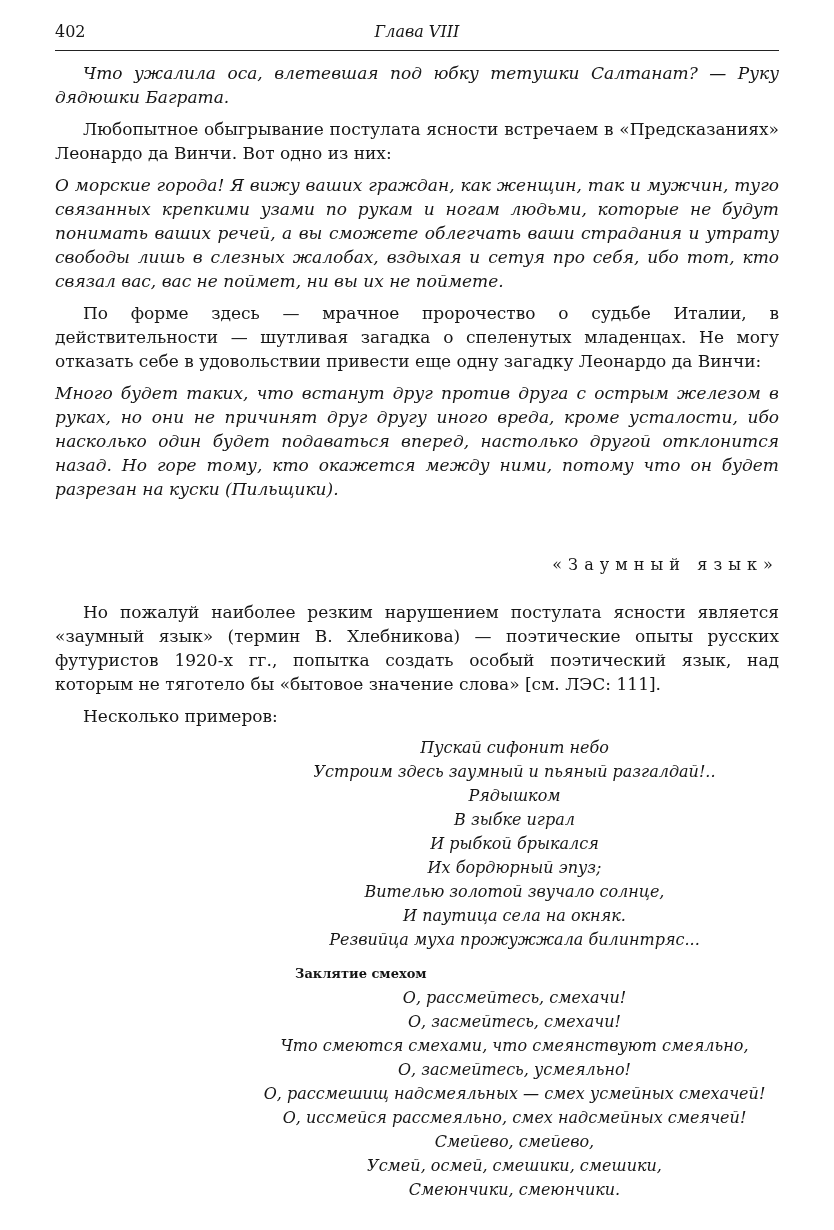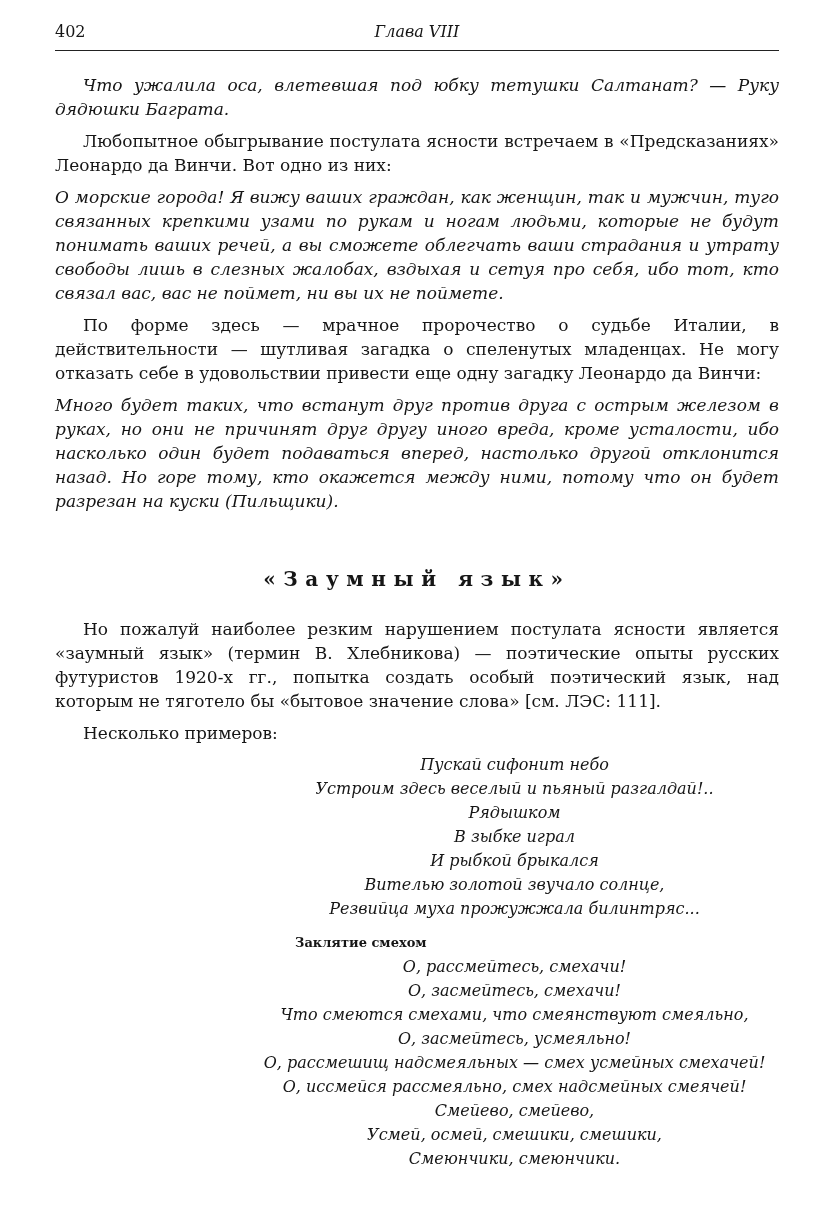--- a/index.html
+++ b/index.html
@@ -17,21 +17,21 @@
     background: #ffffff;
     color: #161616;
     font-family: "DejaVu Serif", "Liberation Serif", serif;
   }
   
   .running-head {
     position: relative;
     height: 24px;
     border-bottom: 1.5px solid #222;
     padding-bottom: 4px;
-    margin-bottom: 22px;
+    margin-bottom: 10px;
   }
   .page-num {
     font-size: 16px;
   }
   .chapter {
     position: absolute;
     left: 0;
     right: 0;
     top: 0;
     text-align: center;
@@ -49,23 +49,23 @@
   .italic { font-style: italic; }
   .quote {
     font-style: italic;
     font-size: 16px;
     line-height: 23px;
     margin: 11px 0;
     text-align: justify;
   }
   .section-heading {
     margin: 54px 0 26px 0;
-    text-align: center;
-    font-size: 20px;
-    font-weight: bold;
+    text-align: right;
+    font-size: 16px;
+    font-weight: normal;
     letter-spacing: 0.38em;
   }
   .verse {
     margin: 4px 0 0 195px;
     font-style: italic;
     font-size: 16px;
     line-height: 24px;
   }
   .verse-line {
     min-height: 24px;
@@ -102,25 +102,27 @@
     <p class="quote">Много будет таких, что встанут друг против друга с острым железом в руках, но они не причинят друг другу иного вреда, кроме усталости, ибо насколько один будет подаваться вперед, настолько другой отклонится назад. Но горе тому, кто окажется между ними, потому что он будет разрезан на куски (Пильщики).</p>
 
     <h2 class="section-heading">«Заумный язык»</h2>
 
     <p class="indent">Но пожалуй наиболее резким нарушением постулата ясности является «заумный язык» (термин В. Хлебникова) — поэтические опыты русских футуристов 1920-х гг., попытка создать особый поэтический язык, над которым не тяготело бы «бытовое значение слова» [см. ЛЭС: 111].</p>
 
     <p class="indent">Несколько примеров:</p>
 
     <div class="verse">
       <div class="verse-line">Пускай сифонит небо</div>
-      <div class="verse-line">Устроим здесь веселый и пьяный разгалдай!..</div>
+      <div class="verse-line">Устроим здесь заумный и пьяный разгалдай!..</div>
       <div class="verse-line">Рядышком</div>
       <div class="verse-line">В зыбке играл</div>
       <div class="verse-line">И рыбкой брыкался</div>
+      <div class="verse-line">Их бордюрный эпуз;</div>
       <div class="verse-line">Вителью золотой звучало солнце,</div>
+      <div class="verse-line">И паутица села на окняк.</div>
       <div class="verse-line">Резвийца муха прожужжала билинтряс...</div>
 
       <div class="verse-title">Заклятие смехом</div>
 
       <div>
         <div class="verse-line">О, рассмейтесь, смехачи!</div>
         <div class="verse-line">О, засмейтесь, смехачи!</div>
         <div class="verse-line">Что смеются смехами, что смеянствуют смеяльно,</div>
         <div class="verse-line">О, засмейтесь, усмеяльно!</div>
         <div class="verse-line">О, рассмешищ надсмеяльных — смех усмейных смехачей!</div>

